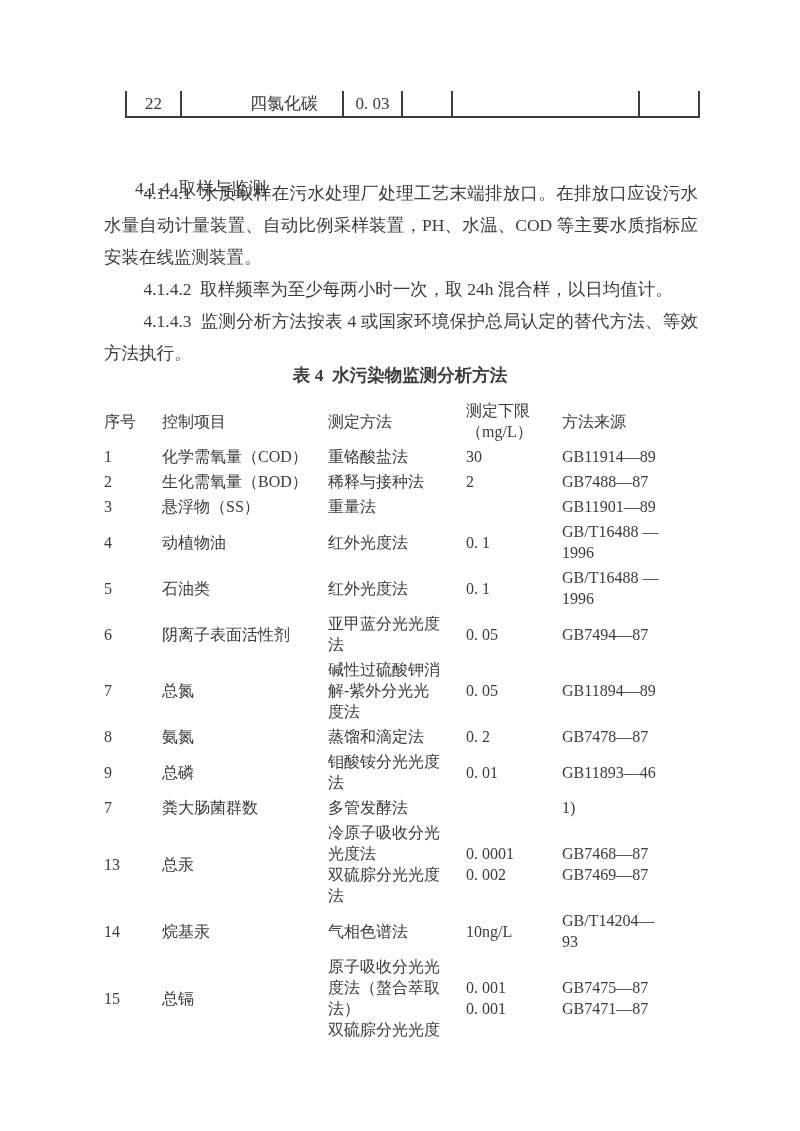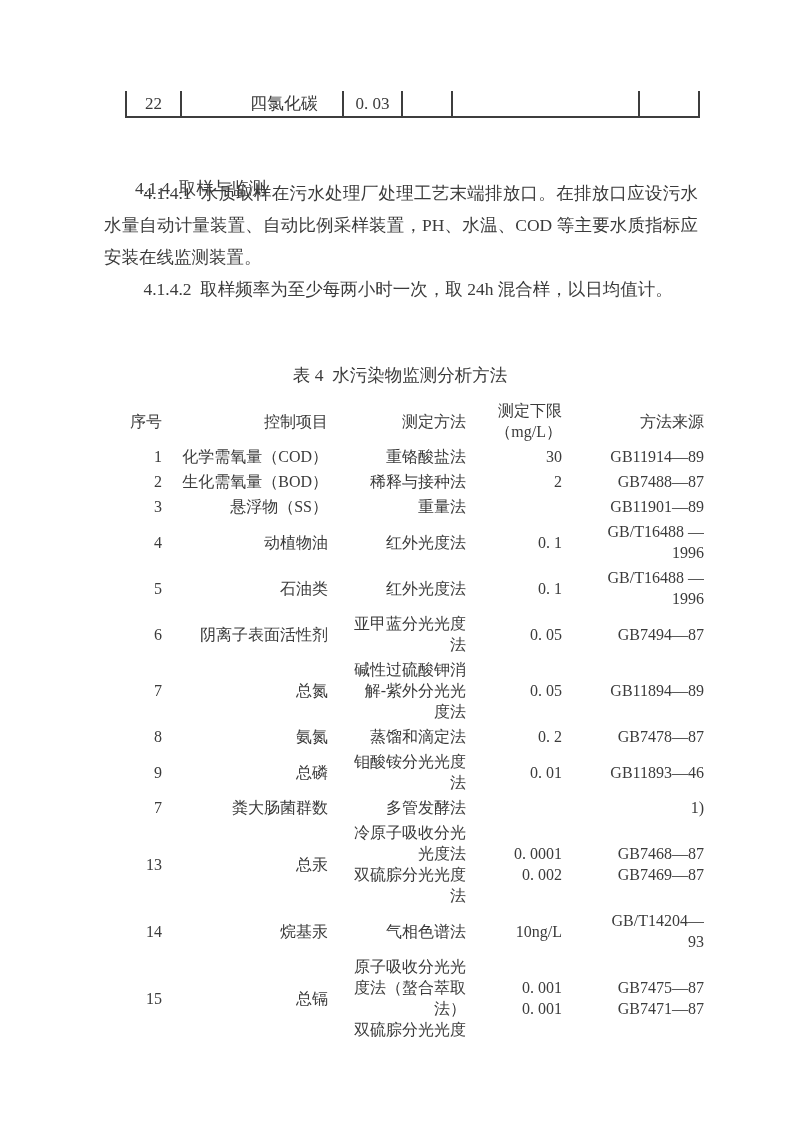--- a/index.html
+++ b/index.html
@@ -66,37 +66,37 @@
     white-space: pre-wrap;
   }
 
   
   .table-title {
     position: absolute;
     left: 0;
     top: 363px;
     width: 800px;
     text-align: center;
-    font-weight: normal;
+    font-weight: bold;
     font-size: 17.5px;
     line-height: 24px;
     white-space: pre-wrap;
   }
 
   
   table.t4 {
     position: absolute;
     left: 104px;
     top: 398px;
     width: 600px;
     border-collapse: collapse;
     table-layout: fixed;
     font-size: 16px;
     line-height: 21px;
-    text-align: right;
+    text-align: left;
   }
   table.t4 th, table.t4 td {
     padding: 2px 0;
     vertical-align: middle;
     white-space: pre-line;
     font-weight: normal;
     overflow: hidden;
   }
   col.c-no     { width: 58px; }
   col.c-item   { width: 166px; }
@@ -116,20 +116,21 @@
       <div class="fcell fcell-3"></div>
       <div class="fcell fcell-4"></div>
       <div class="fcell fcell-5"></div>
     </div>
 
   <div class="sec-heading">4.1.4  取样与监测</div>
 
   <div class="paras">
     <p>4.1.4.1  水质取样在污水处理厂处理工艺末端排放口。在排放口应设污水水量自动计量装置、自动比例采样装置，PH、水温、COD 等主要水质指标应安装在线监测装置。</p>
     <p>4.1.4.2  取样频率为至少每两小时一次，取 24h 混合样，以日均值计。</p>
+    <p>4.1.4.3  监测分析方法按表 4 或国家环境保护总局认定的替代方法、等效方法执行。</p>
   </div>
 
   <div class="table-title">表 4  水污染物监测分析方法</div>
 
   <table class="t4">
     <colgroup>
       <col class="c-no">
         <col class="c-item">
         <col class="c-method">
         <col class="c-limit">

